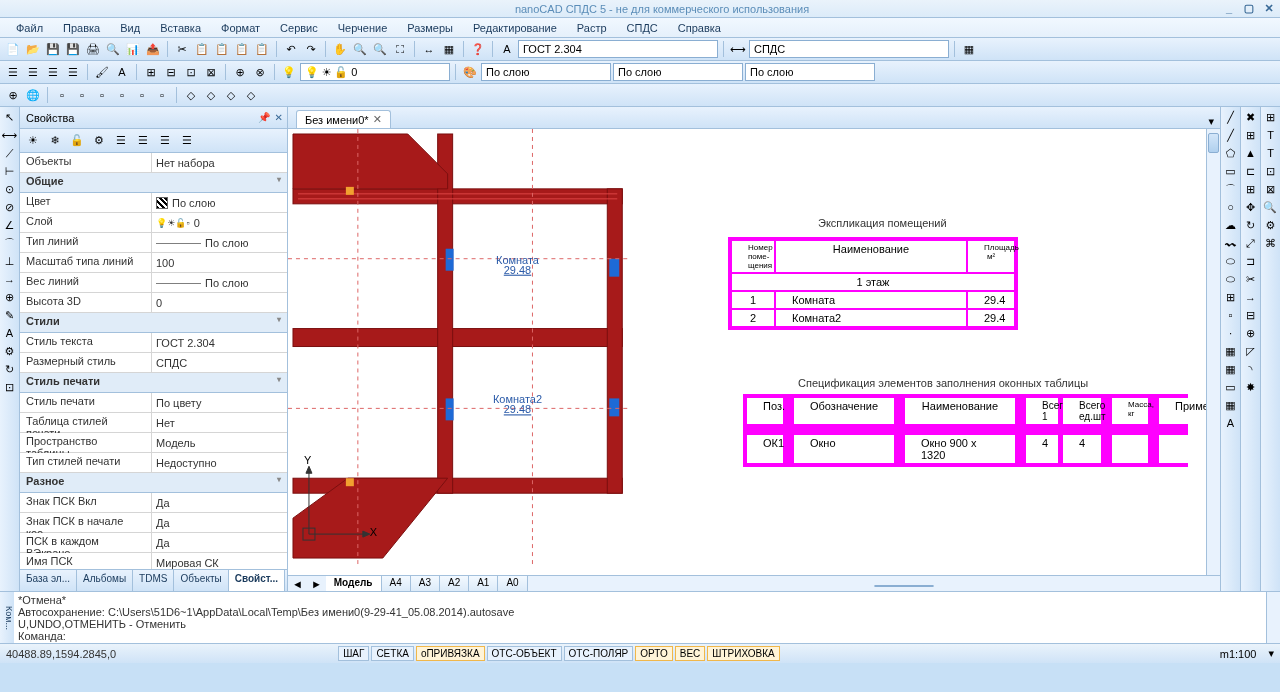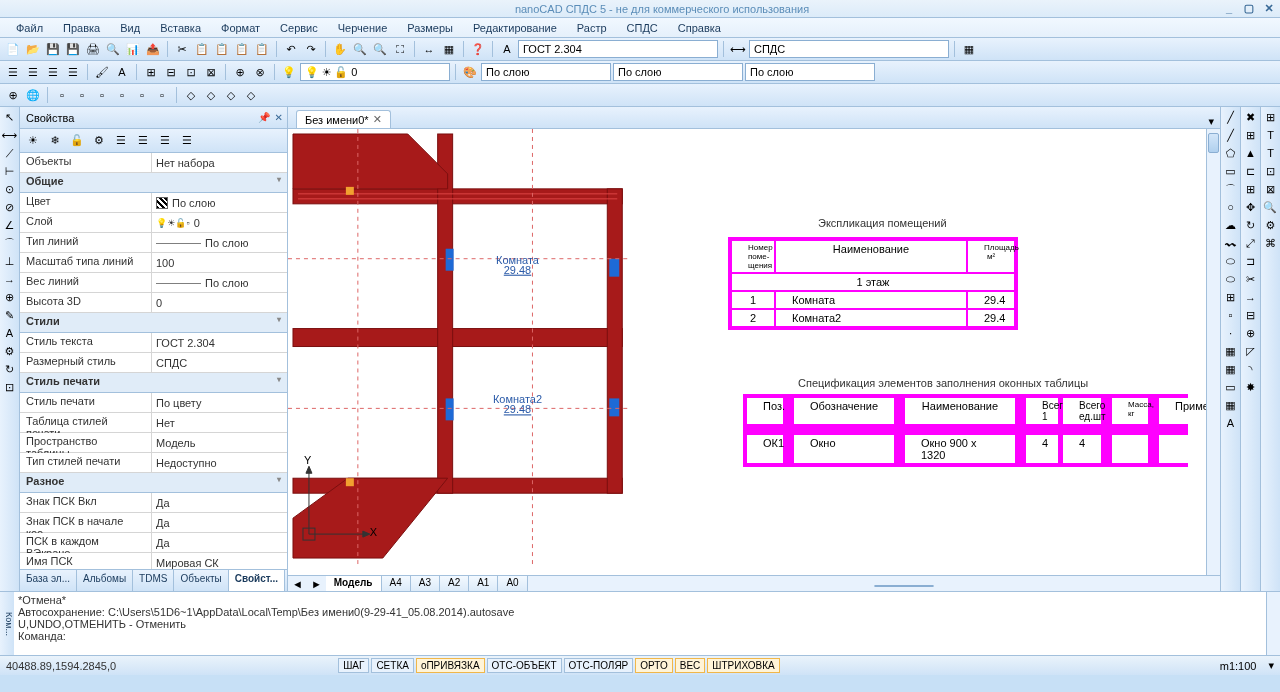--- a/index.html
+++ b/index.html
@@ -66,21 +66,21 @@
 .hscroll-row .track { flex:1; position:relative; }
 .hscroll-row .track .thumb { position:absolute; top:1px; bottom:1px; left:50%; width:60px; background:linear-gradient(#d3e6f9,#b0d0ee); border:1px solid #8aaed2; border-radius:2px; }
 
 
 .canvas svg { position:absolute; inset:0; }
 .magenta-table { position:absolute; border:2px solid #ff00ff; background:#ff00ff; font-size:10px; }
 .magenta-table .mcell { background:#fff; padding:2px 16px; text-align:center; }
 .mtitle { position:absolute; color:#333; font-size:11px; }
 
 
-.cmdarea { height:64px; background:#fff; border-top:1px solid #a3c0dc; display:flex; }
+.cmdarea { height:52px; background:#fff; border-top:1px solid #a3c0dc; display:flex; }
 .cmdarea .vlabel { width:14px; background:linear-gradient(90deg,#e8f2fd,#cfe3f7); writing-mode:vertical-rl; text-align:center; font-size:9px; color:#1a3a5c; }
 .cmdarea .cmdtext { flex:1; padding:2px 4px; font-family:'Courier New',monospace; font-size:11px; color:#333; overflow:hidden; }
 .cmdarea .cmdtext div { white-space:nowrap; }
 .cmdarea .vscroll2 { width:14px; background:#e8f2fd; border-left:1px solid #a3c0dc; }
 
 
 .statusbar { height:20px; background:linear-gradient(#eaf3fb,#cfe3f7); border-top:1px solid #a3c0dc; display:flex; align-items:center; padding:0 6px; gap:4px; }
 .statusbar .coords { flex:0 0 auto; color:#333; font-size:11px; }
 .statusbar .togglebtns { display:flex; gap:2px; margin-left:auto; margin-right:auto; }
 .statusbar .togglebtns span { border:1px solid #a3c0dc; padding:1px 4px; font-size:10px; background:#e8f2fd; cursor:pointer; }

